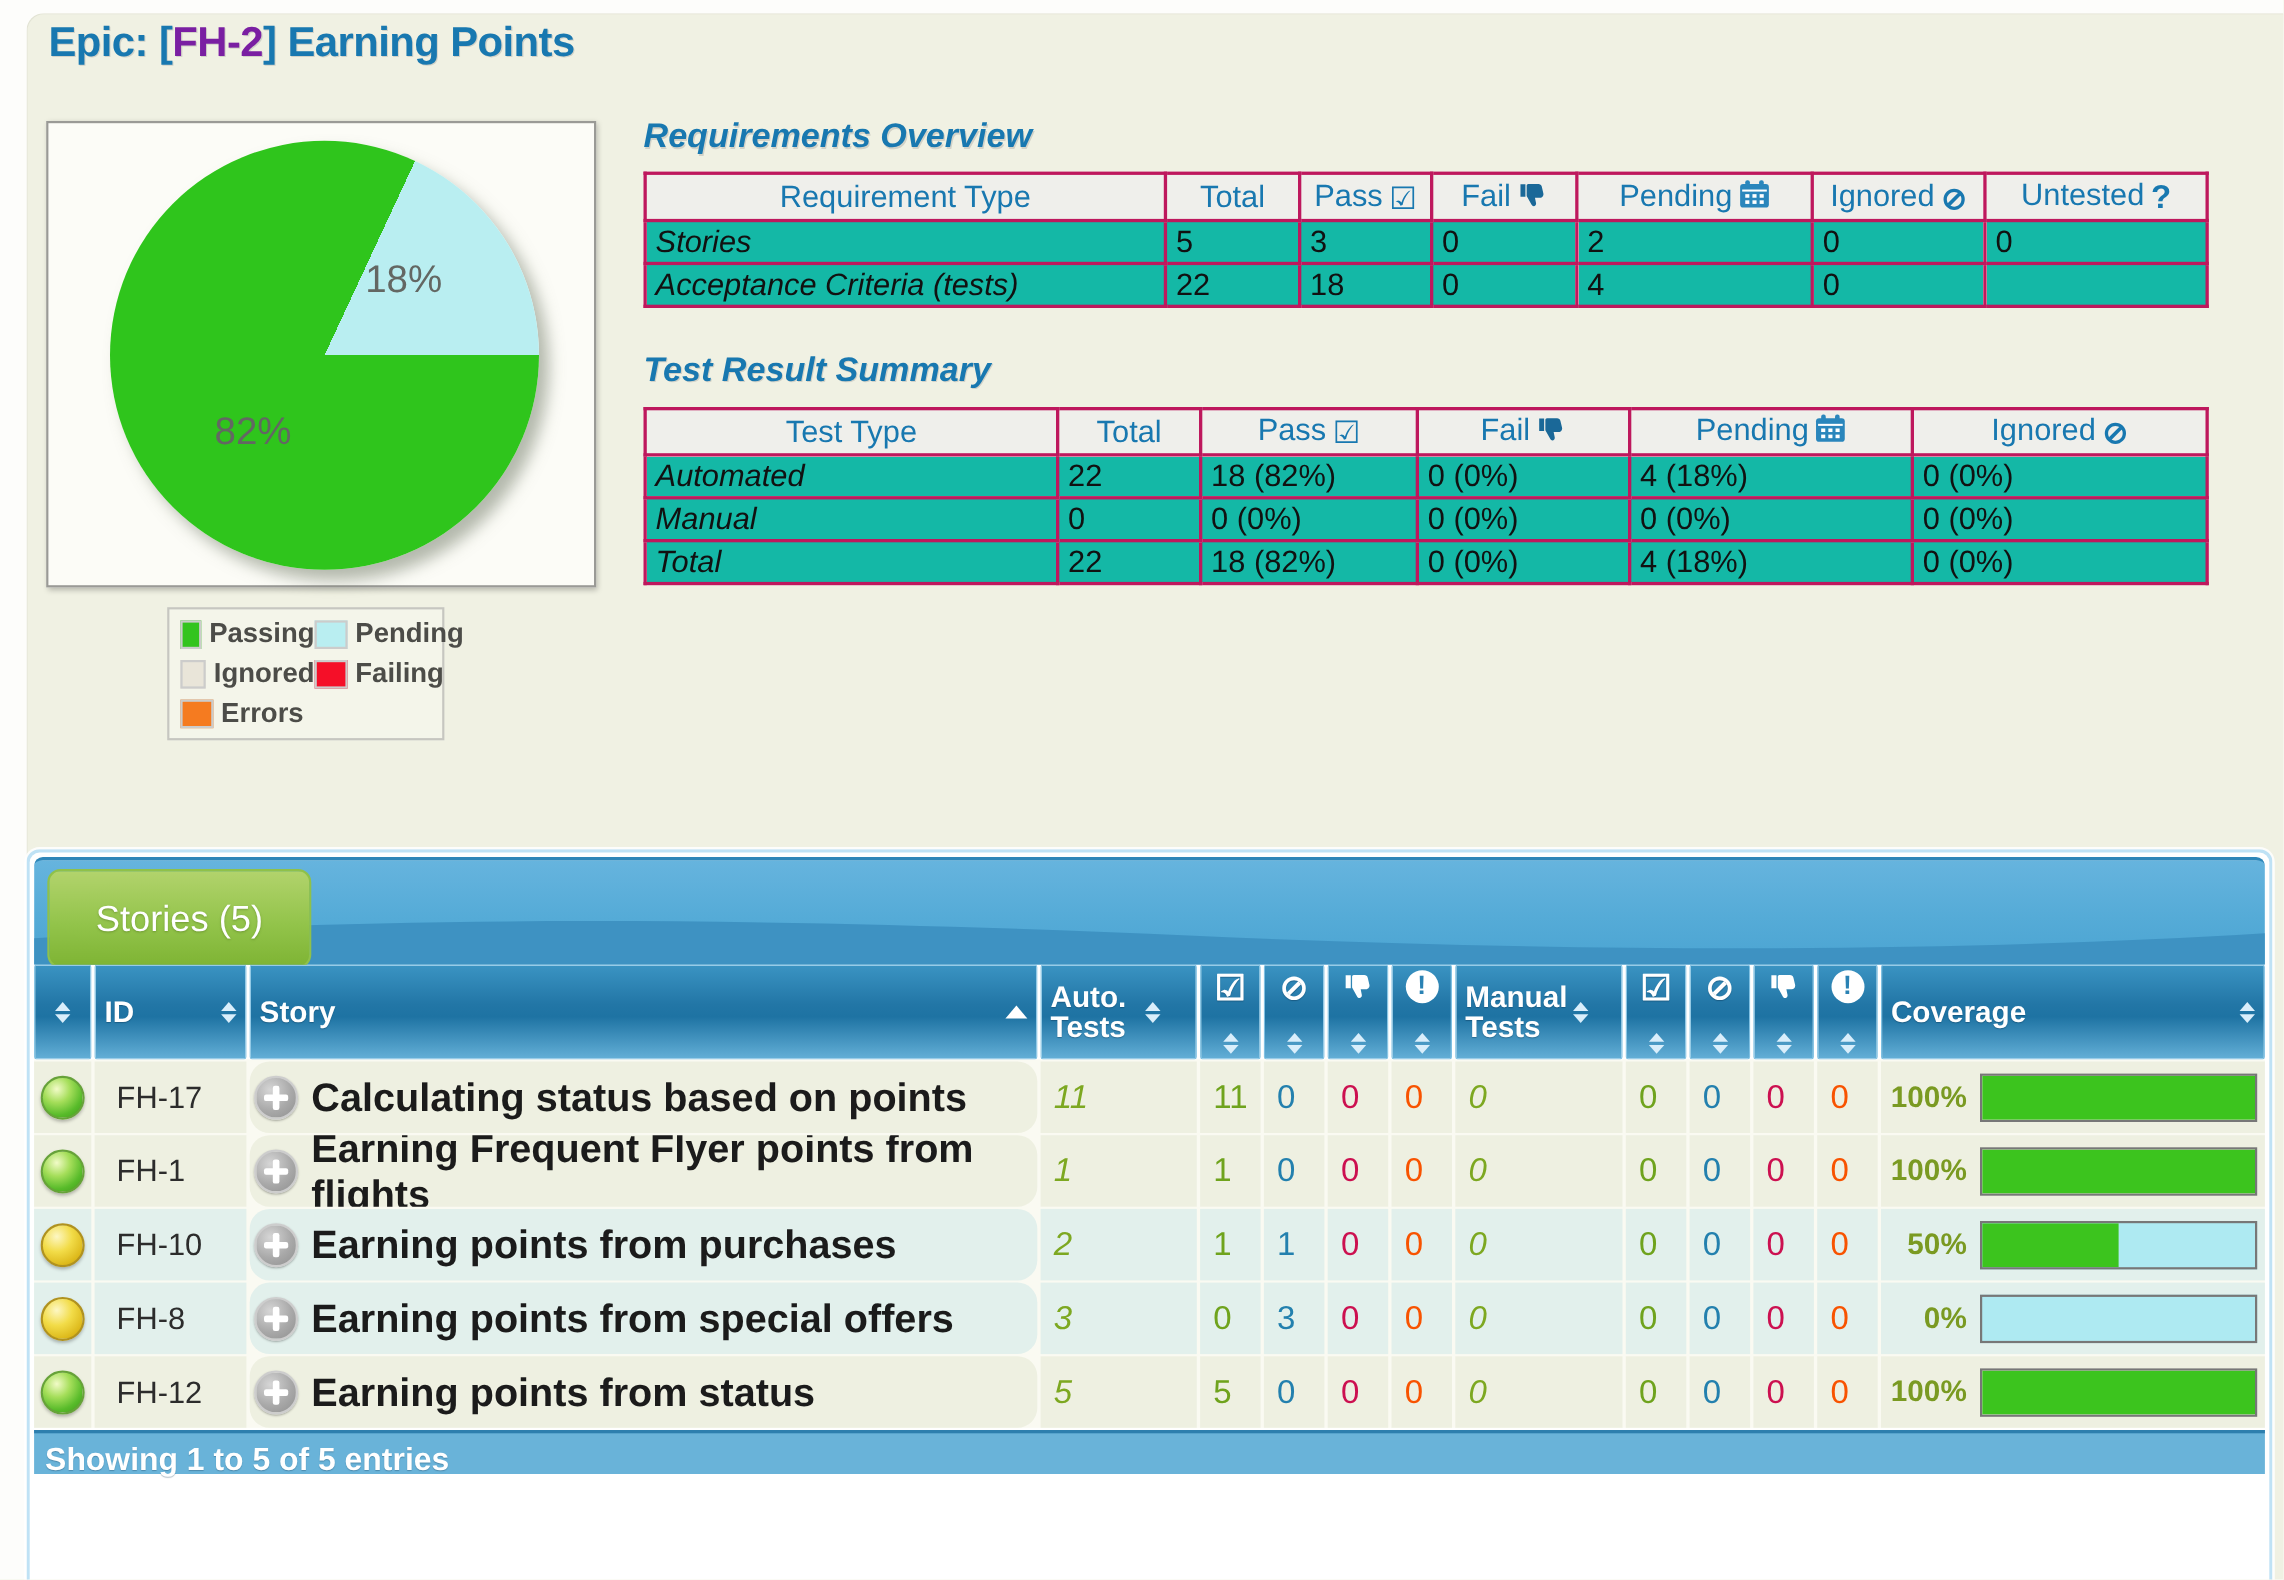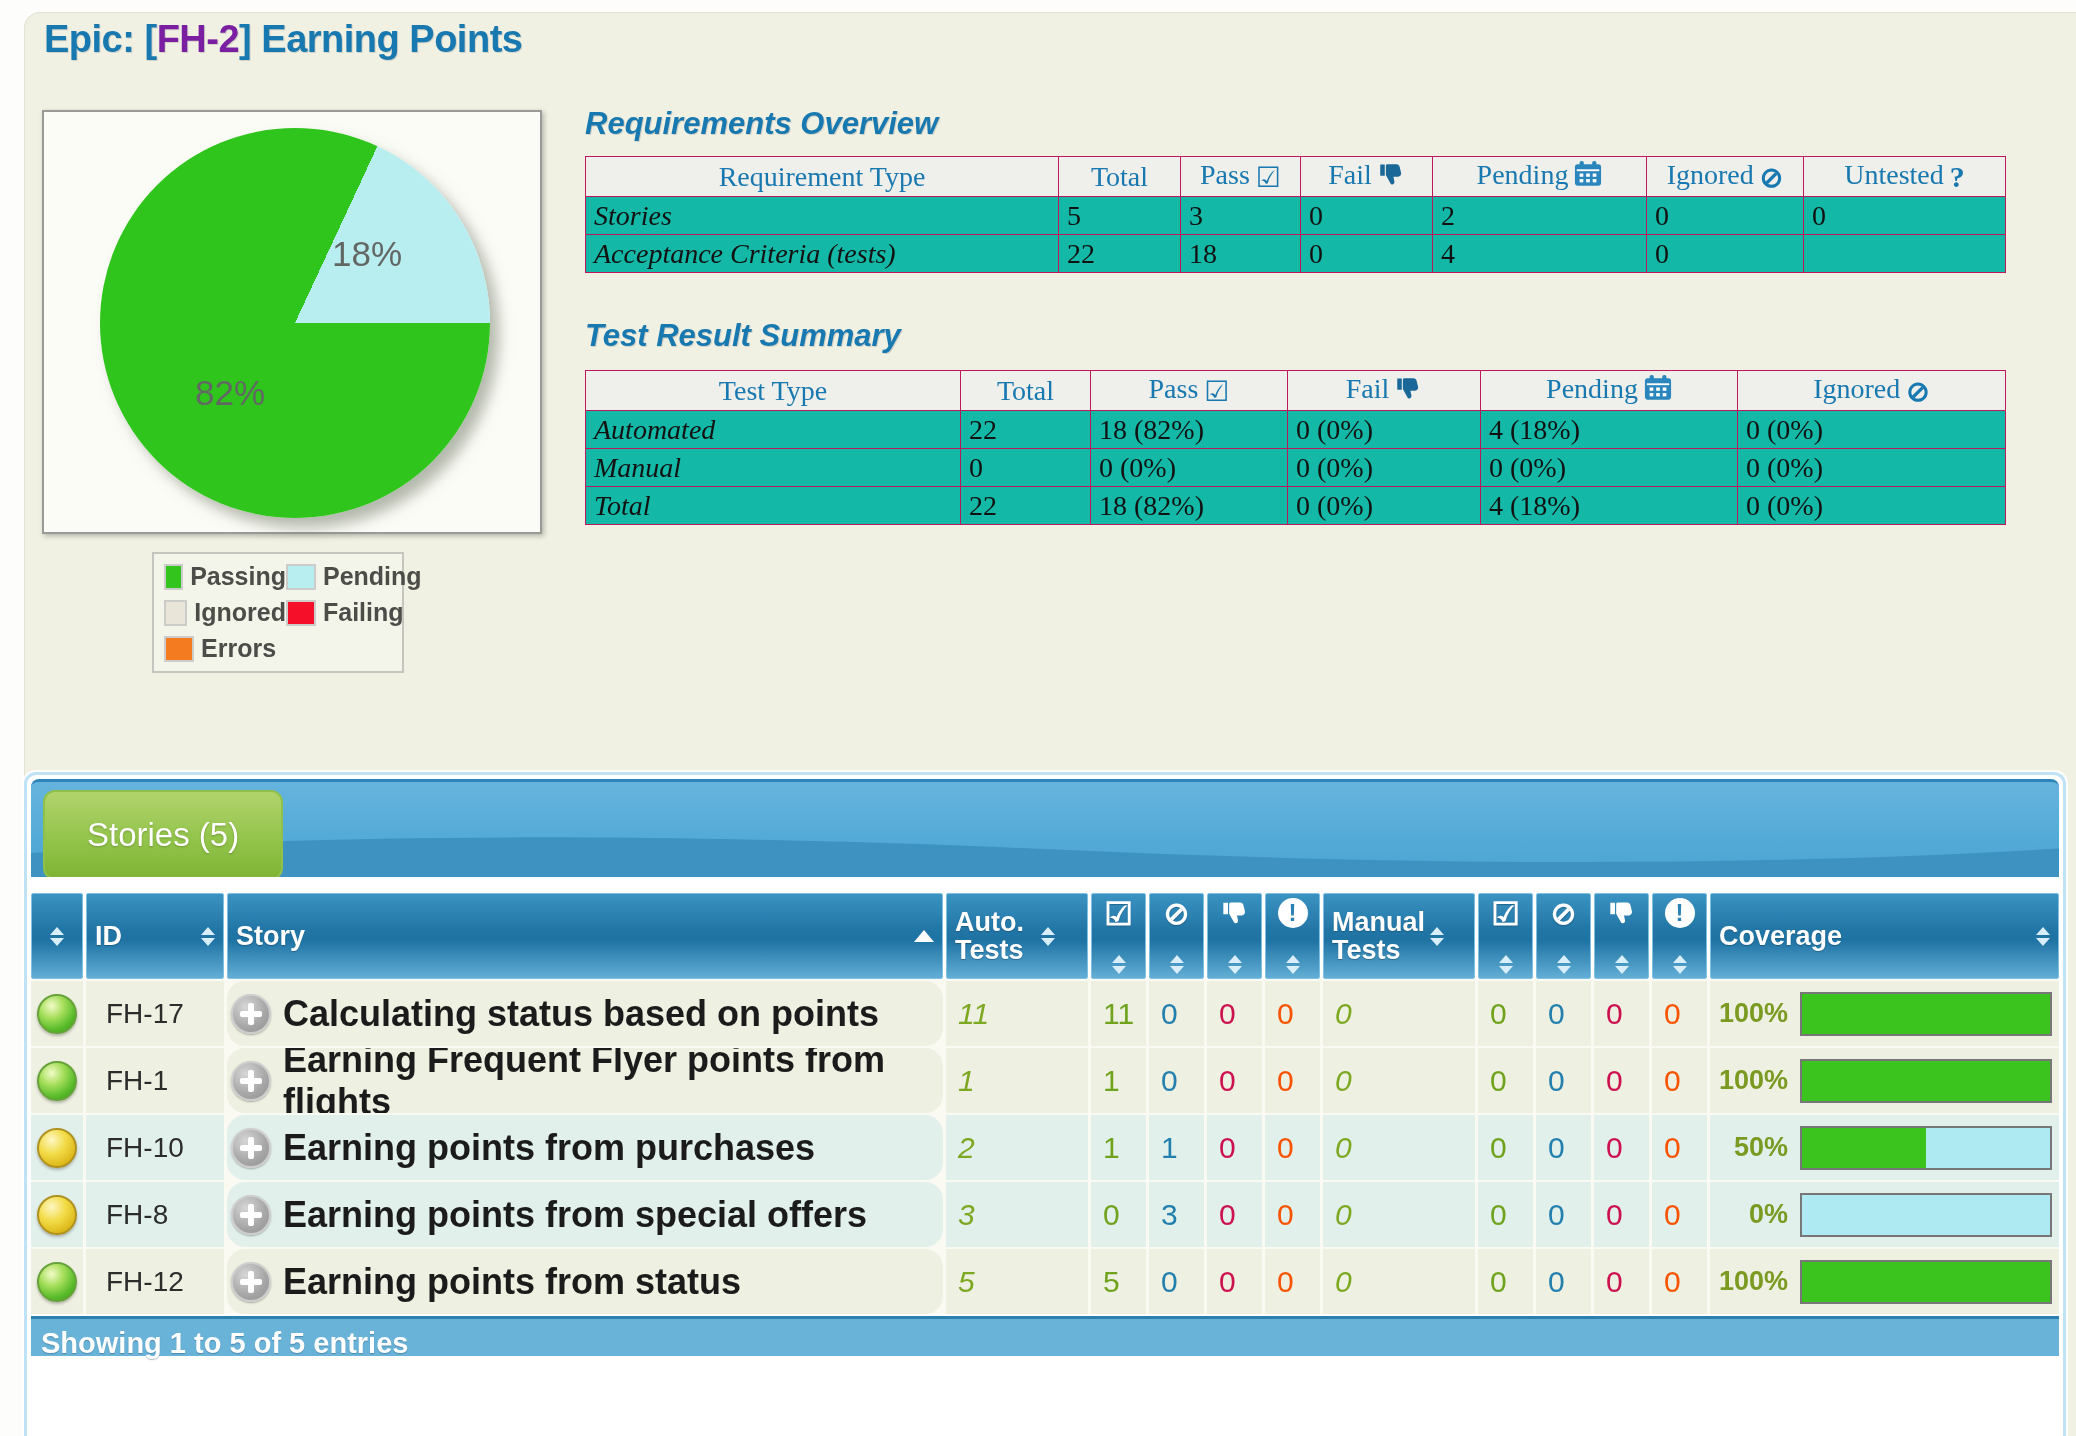--- a/index.html
+++ b/index.html
@@ -69,23 +69,23 @@
   }
   .h-req { left: 585px; top: 106px; }
   .h-sum { left: 585px; top: 318px; }
 
   
   table.summary {
     border-collapse: collapse; table-layout: fixed;
     background: #f6f6f1;
   }
   table.summary th, table.summary td {
-    border: 1px solid #be185d;
+    border: 3px solid #be185d;
     font-size: 28px; height: 38px; padding: 2px 8px;
-    overflow: hidden; white-space: nowrap; font-family: Liberation Serif, serif;
+    overflow: hidden; white-space: nowrap;
   }
   table.summary th {
     background: #efefeb; color: #1878b0; font-weight: normal;
     text-align: center;
   }
   table.summary td { background: #14b8a6; color: #111; text-align: left; }
   table.summary td.rowlabel { font-style: italic; }
   .t-req { left: 585px; top: 156px; width: 1420px; }
   .t-sum { left: 585px; top: 370px; width: 1420px; }
   .hicon { display: inline-block; vertical-align: -3px; margin-left: 6px; }
@@ -139,21 +139,21 @@
     width: 332px; height: 42px; border: 1px solid #b5b5ad; background: #fff;
     font-size: 26px; padding: 0 8px; outline: none;
   }
 
   
   .grid {
     display: grid;
     grid-template-columns: 52px 138px 716px 142px 55px 55px 55px 55px 152px 55px 55px 55px 55px 1fr;
     column-gap: 3px;
   }
-  .thead { margin-top: 16px; }
+  .thead { margin-top: 0; }
   .thead .hc {
     height: 86px;
     background: linear-gradient(180deg, #3a93c2 0%, #2276a6 42%, #1e73a3 55%, #62aed6 100%);
     border: 1px solid #7fc0e2; border-radius: 2px;
     color: #fff; font-size: 27px; font-weight: bold;
     display: flex; align-items: center;
     padding: 4px 8px;
     cursor: pointer;
     text-shadow: 0 1px 1px rgba(10,50,80,.4);
     overflow: hidden;

